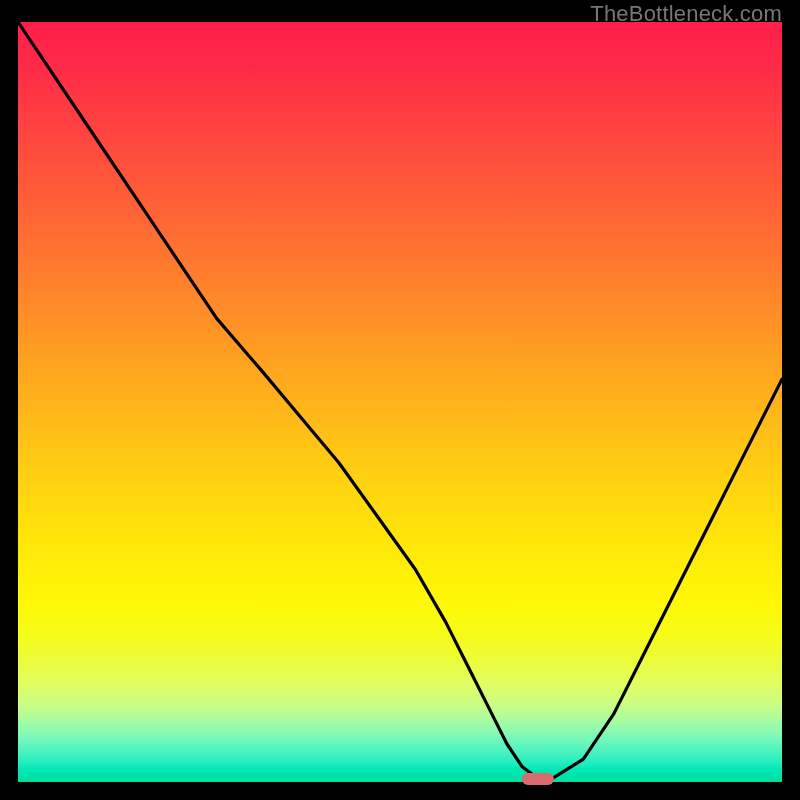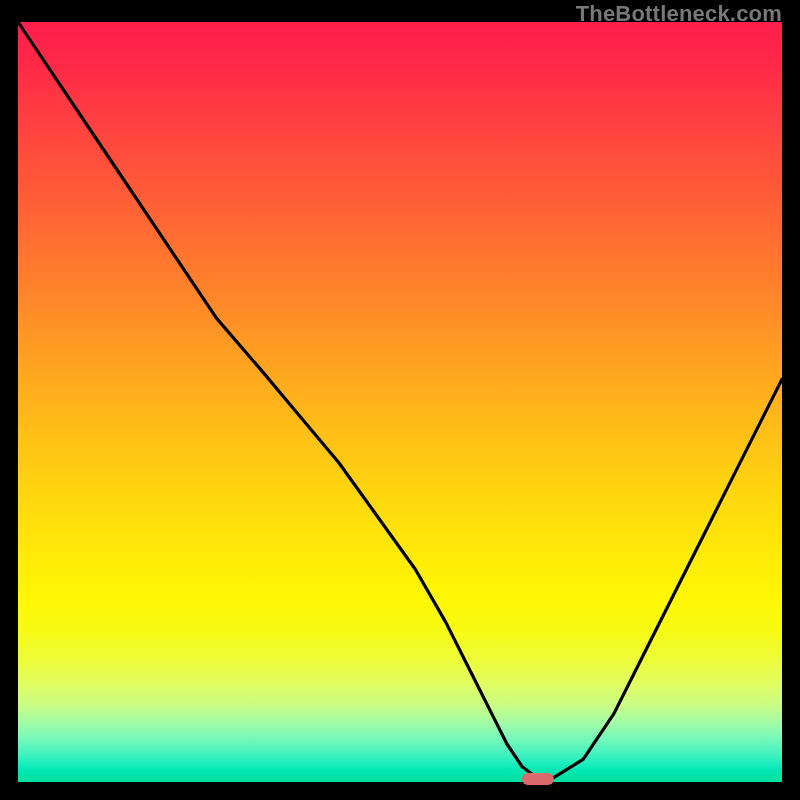--- a/index.html
+++ b/index.html
@@ -49,21 +49,21 @@
       #00e7b4 98.5%,
       #00e19e 100%
     );
   }
   .watermark {
     position: absolute;
     top: 1px;
     right: 18px;
     color: #777;
     font-size: 22px;
-    font-weight: 700;
+    font-weight: 400;
     letter-spacing: 0.2px;
     user-select: none;
   }
   svg.curve {
     position: absolute;
     left: 0;
     top: 0;
     width: 764px;
     height: 760px;
   }

